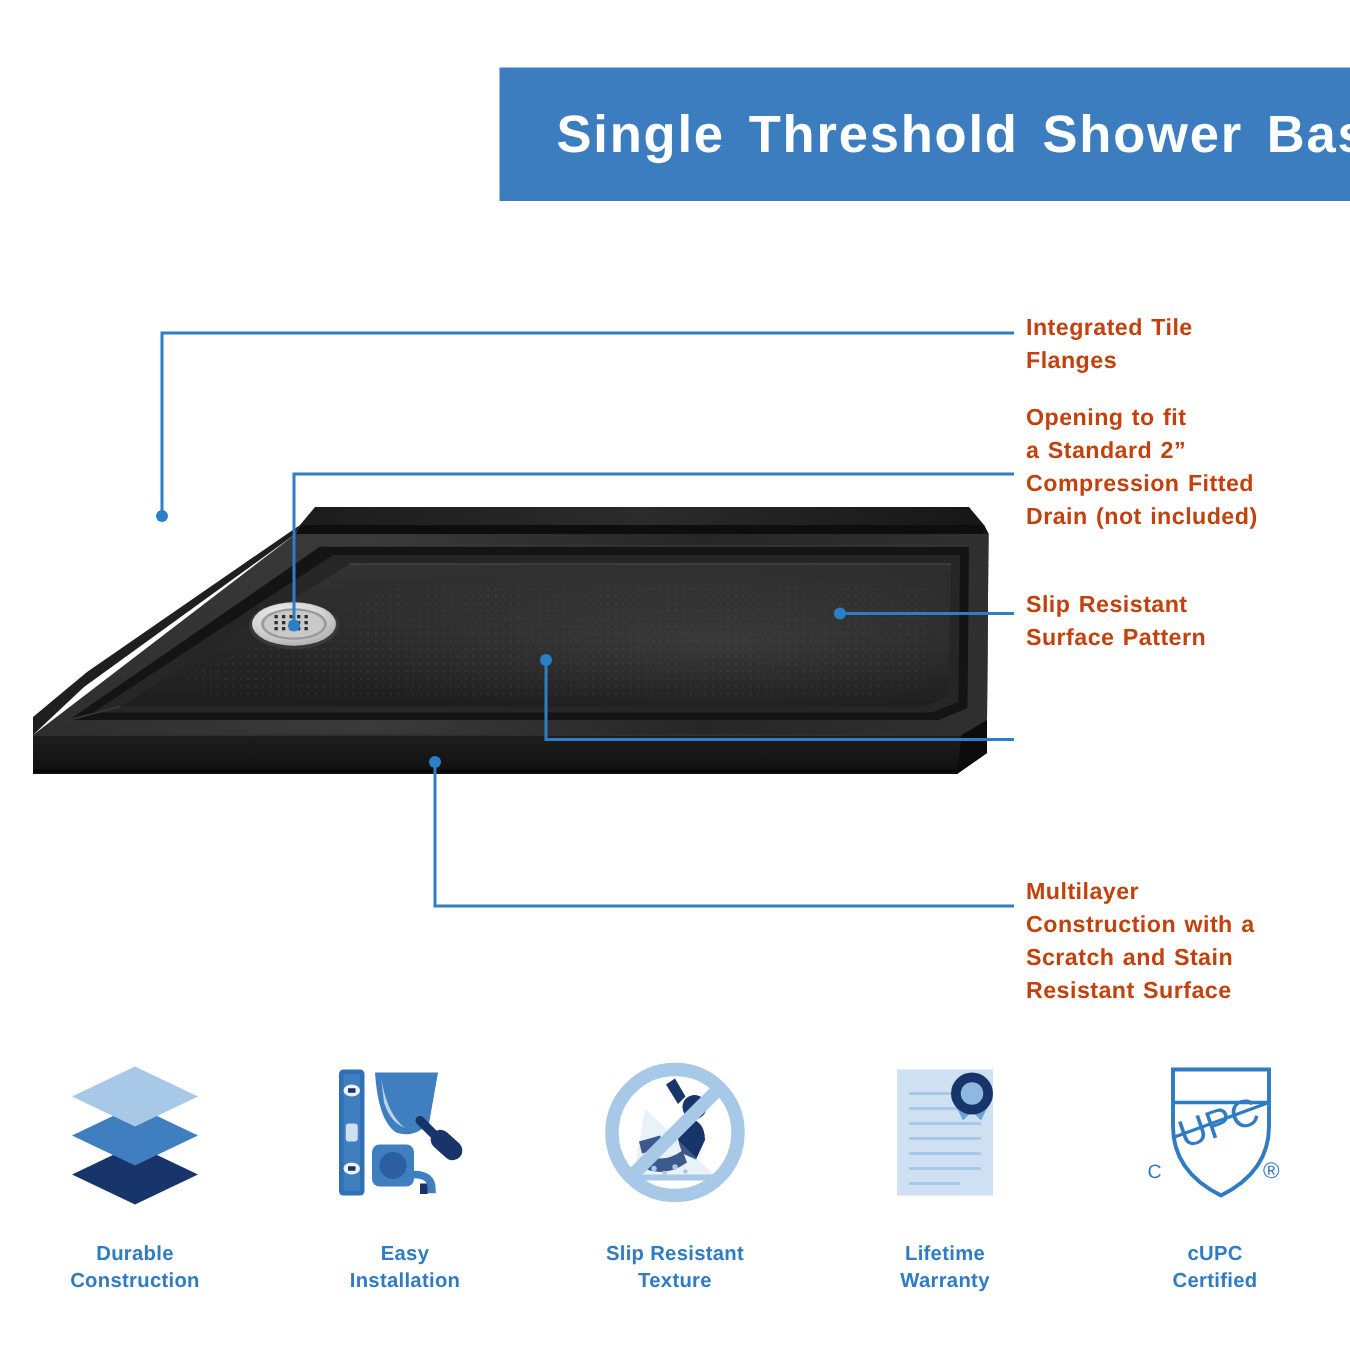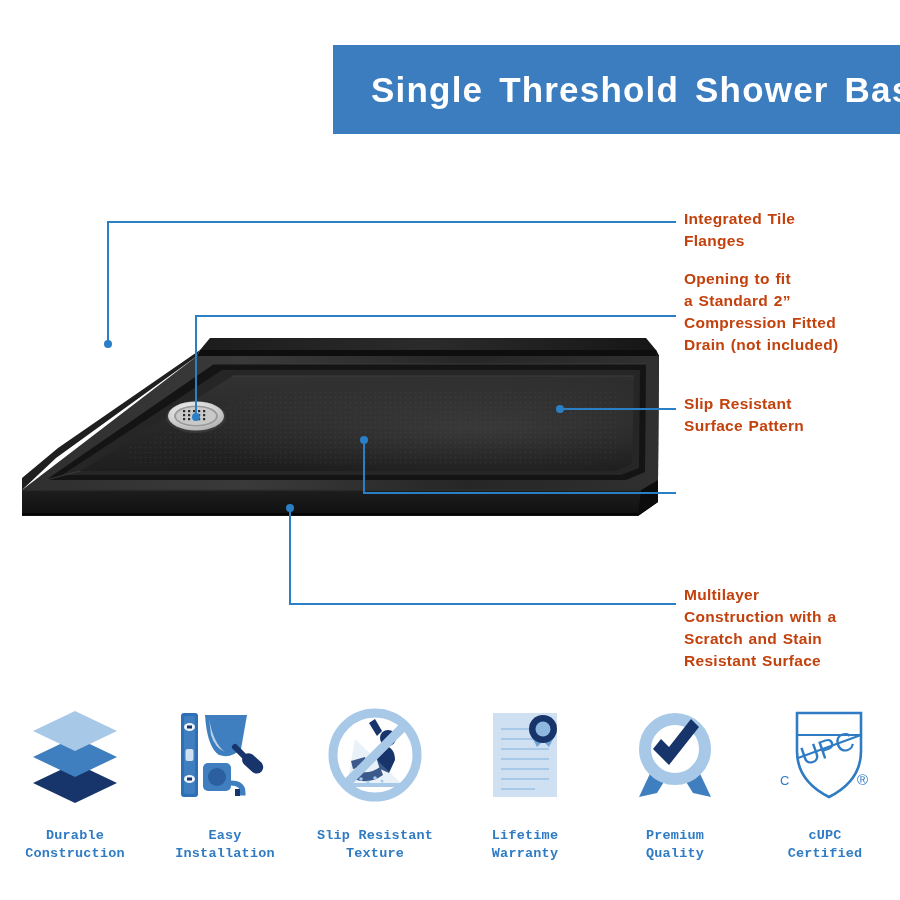--- a/index.html
+++ b/index.html
@@ -67,21 +67,20 @@
   }
   .feature-label{
     margin-top:22px;
     text-align:center;
     color:#2f7bc4;
     font-size:13.5px;
     font-weight:bold;
     line-height:1.35;
     letter-spacing:.2px;
     white-space:pre-line;
-    font-family:Liberation Mono, monospace;
   }
 </style>
 </head>
 <body>
 
 <div id="page">
 
   <div class="banner">
     <div class="banner-text">Single Threshold Shower Base</div>
   </div>
@@ -290,32 +289,20 @@
           </g>
           <path d="M56 30 L62 42 L68 36 L74 42 L80 30 Z" fill="#6fa3d6"></path>
           <circle cx="68" cy="24" r="14" fill="#17356b"></circle>
           <circle cx="68" cy="24" r="7.5" fill="#8fb8e0"></circle>
         </svg>
       </div>
       <div class="feature-label">Lifetime
 Warranty</div>
     </div>
 
-    <div class="feature">
-      <div class="feature-icon">
-        <svg viewBox="0 0 100 100" width="100" height="100">
-          <path d="M30 58 L14 92 L32 88 L42 72 Z" fill="#3f7fbf"></path>
-          <path d="M70 58 L86 92 L68 88 L58 72 Z" fill="#3f7fbf"></path>
-          <circle cx="50" cy="44" r="30" fill="none" stroke="#a8c8e8" stroke-width="12"></circle>
-          <path d="M28 44 L44 60 L74 22 L66 14 L44 42 L36 34 Z" fill="#17356b"></path>
-        </svg>
-      </div>
-      <div class="feature-label">Premium
-Quality</div>
-    </div>
 
     <div class="feature">
       <div class="feature-icon">
         <svg viewBox="0 0 100 100" width="100" height="100">
           <path d="M22 8 L86 8 L86 46 Q86 76 54 92 Q22 76 22 46 Z" fill="none" stroke="#2f7bc4" stroke-width="2.6"></path>
           <line x1="22" y1="30" x2="86" y2="30" stroke="#2f7bc4" stroke-width="2.2"></line>
           <line x1="23" y1="53" x2="86" y2="30" stroke="#2f7bc4" stroke-width="2.2"></line>
           <text x="54" y="52" font-family="Liberation Sans, sans-serif" font-size="26" fill="#2f7bc4" text-anchor="middle" transform="rotate(-19 54 48)">UPC</text>
           <text x="5" y="80" font-family="Liberation Sans, sans-serif" font-size="13" fill="#2f7bc4">C</text>
           <text x="82" y="80" font-family="Liberation Sans, sans-serif" font-size="15" fill="#2f7bc4">®</text>

